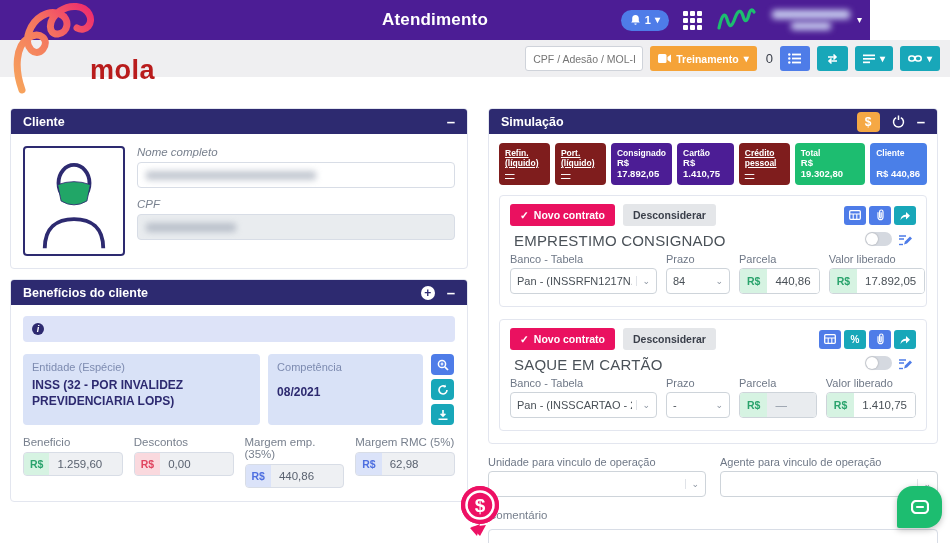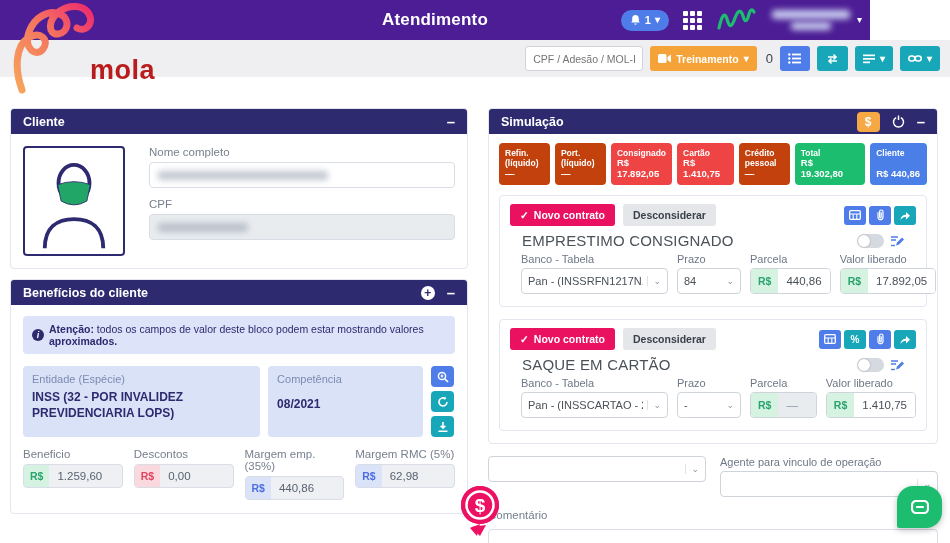--- a/index.html
+++ b/index.html
@@ -39,21 +39,21 @@
   .phead { background:#2d2a70; color:#fff; border-radius:3px 3px 0 0; height:25px;
     display:flex; align-items:center; padding:0 12px; font-size:12.5px; font-weight:bold; }
   .phead .sp { flex:1; }
   .ph-ic { color:#fff; display:flex; align-items:center; justify-content:center; cursor:pointer; margin-left:12px; }
   .minus-ic { font-size:15px; font-weight:bold; line-height:1; }
   .plus-circle { width:14px; height:14px; background:#fff; color:#2d2a70; border-radius:50%; font-size:12px; font-weight:bold;
     display:flex; align-items:center; justify-content:center; line-height:1; }
   .col-left  { position:absolute; left:10px;  top:108px; width:458px; }
   .col-right { position:absolute; left:488px; top:108px; width:450px; }
   
-  .client-body { display:flex; gap:24px; padding:12px; }
+  .client-body { display:flex; gap:12px; padding:12px;font-style:italic; }
   .avatar-box { width:102px; height:110px; border:2px solid #2d2a70; border-radius:4px; flex:none;
     display:flex; align-items:center; justify-content:center; background:#fff; }
   .client-fields { flex:1; }
   .flabel { font-size:11.5px; color:#78808e; margin-bottom:4px; }
   .field-box { height:26px; border:1px solid #d8dde6; border-radius:4px; background:#fff; display:flex; align-items:center; padding:0 8px; }
   .field-box.disabled { background:#e9ecef; }
   .blur-bar { background:#9aa3b2; opacity:.6; border-radius:2px; filter:blur(3px); height:9px; }
   .crow { display:flex; gap:12px; margin-top:10px; }
   
   .alert { margin:11px 12px 12px; background:#dde3f8; border-radius:4px; padding:7px 9px;
@@ -75,52 +75,52 @@
   .vpre.red   { background:#fad9de; color:#e04560; }
   .vpre.blue  { background:#dbe3f9; color:#4e6fe0; }
   .vval { font-size:11.5px; color:#5a6270; display:flex; align-items:center; padding:0 8px; }
   
   .sim-hbtn { width:23px; height:20px; background:#f5a844; border-radius:4px; display:flex; align-items:center; justify-content:center;
     color:#fff; font-size:12px; font-weight:bold; cursor:pointer; }
   .scards { display:flex; gap:5px; padding:9px 10px 10px; }
   .scard { border-radius:4px; padding:5px 6px; color:#fff; display:flex; flex-direction:column; justify-content:space-between; min-height:40px; }
   .scard .slab { font-size:8.5px; font-weight:bold; line-height:1.2; white-space:pre-line; }
   .scard .sval { font-size:9.5px; font-weight:bold; line-height:1.15; white-space:pre-line; }
-  .scard.dark  { background:#c2410c; flex:1.0; }
-  .scard.dark2 { background:#ef4444; flex:1.15; }
+  .scard.dark  { background:#7f1d1d; flex:1.0;text-decoration:underline; }
+  .scard.dark2 { background:#4c1d95; flex:1.15; }
   .scard.green { background:#1dbd70; flex:1.5; }
   .scard.blueb { background:#4a7fe8; flex:1.15; }
   .contract { border:1px solid #e3e6ef; border-radius:4px; margin:0 10px 12px; padding:8px 10px 12px; }
   .c-btnrow { display:flex; align-items:center; gap:8px; }
   .btn-pink { background:#ea1160; color:#fff; border:none; border-radius:3px; font-size:10.5px; font-weight:bold;
     padding:5px 10px; display:flex; align-items:center; gap:5px; cursor:pointer; }
   .btn-gray { background:#e4e6e9; color:#3a3f4a; border:none; border-radius:3px; font-size:10.5px; font-weight:bold;
     padding:5px 10px; cursor:pointer; }
   .c-icons { margin-left:auto; display:flex; gap:3px; }
   .ibtn { width:22px; height:19px; border:none; border-radius:3px; display:flex; align-items:center; justify-content:center;
     color:#fff; cursor:pointer; font-size:10px; font-weight:bold; }
   .ibtn.blue { background:#4e7ce8; } .ibtn.teal { background:#18a7b9; }
-  .c-titlerow { display:flex; align-items:center; margin:6px 12px 4px; }
+  .c-titlerow { display:flex; align-items:flex-start; margin:6px 4px 4px; }
   .c-title { font-size:15px; color:#4a5158; letter-spacing:.2px; }
   .c-titlerow .right { margin-left:auto; display:flex; align-items:center; gap:6px; }
   .toggle { width:27px; height:14px; background:#d5d9e0; border-radius:8px; position:relative; cursor:pointer; }
   .toggle .knob { position:absolute; left:1px; top:1px; width:12px; height:12px; background:#fff; border-radius:50%; box-shadow:0 0 2px rgba(0,0,0,.3); }
   .c-fields { display:flex; gap:9px; margin-top:4px; }
   .cf { }
   .cf .flabel { margin-bottom:3px; font-size:11px; color:#6f7887; }
   .selbox { height:26px; border:1px solid #ced4da; border-radius:4px; background:#fff; display:flex; align-items:center;
     font-size:11px; color:#495057; padding:0 6px; cursor:pointer; }
   .selbox .sp { flex:1; overflow:hidden; white-space:nowrap; }
   .selbox .chev { color:#8a93a0; font-size:9px; border-left:1px solid #e0e3e8; padding-left:5px; margin-left:4px; }
   .selbox .chev.noline { border-left:none; }
   .moneybox { display:flex; height:26px; border:1px solid #ced4da; border-radius:4px; overflow:hidden; }
   .moneybox .pre { background:#d6f3e2; color:#2aa36c; font-size:10.5px; font-weight:bold; display:flex; align-items:center; padding:0 7px; }
   .moneybox .val { flex:1; background:#fff; font-size:11.5px; color:#495057; display:flex; align-items:center; padding:0 8px; }
   .moneybox .val.disabled { background:#e9ecef; color:#8a93a0; }
-  .w-bank { width:147px; flex:none;margin-left:11px; } .w-term { width:64px; flex:none; } .w-inst { flex:1; } .w-rel { flex:1; }
+  .w-bank { width:147px; flex:none; } .w-term { width:64px; flex:none; } .w-inst { flex:1; } .w-rel { flex:1; }
   .after-sim { margin-top:12px; }
   .sel2row { display:flex; gap:14px; }
   .sel2row .cf { flex:1; }
   .comment-wrap { margin-top:12px; }
   .comment-area { width:100%; height:70px; border:1px solid #d8dde6; border-radius:4px; resize:none; margin-top:4px;
     font-family:"Liberation Sans",sans-serif; }
   
   .money-marker { position:absolute; left:457px; top:484px; z-index:30; cursor:pointer; }
   .chat-fab { position:absolute; left:897px; top:486px; width:45px; height:42px; background:#1dbd70; z-index:30; cursor:pointer;
     border-radius:16px 16px 16px 2px; display:flex; align-items:center; justify-content:center; box-shadow:0 2px 6px rgba(0,0,0,.25); }
@@ -274,25 +274,20 @@
     <div class="phead">
       <span>Benefícios do cliente</span>
       <span class="sp"></span>
       <span class="ph-ic">
           <span class="plus-circle">+</span>
         </span>
       <span class="ph-ic minus-ic">–</span>
     </div>
     <div class="alert">
       <span class="info-dot">i</span>
-      <span>
-        <b>Atenção:</b>
-        <span>todos os campos de valor deste bloco podem estar mostrando valores</span>
-        <b>aproximados.</b>
-      </span>
     </div>
     <div class="bcards">
       <div class="bcard" style="flex:1.6">
         <div class="blab">Entidade (Espécie)</div>
         <div class="bval">INSS (32 - POR INVALIDEZ PREVIDENCIARIA LOPS)</div>
       </div>
       <div class="bcard" style="flex:1">
         <div class="blab">Competência</div>
         <div class="bval" style="margin-top:12px">08/2021</div>
       </div>
@@ -552,20 +547,21 @@
             <span class="val">1.410,75</span>
           </div>
         </div>
       </div>
     </div>
   </div>
 
   <div class="after-sim">
     <div class="sel2row">
       <div class="cf">
+        <div class="flabel">Unidade para vinculo de operação</div>
         <div class="selbox">
           <span class="sp"></span>
           <span class="chev">⌄</span>
         </div>
       </div>
       <div class="cf">
         <div class="flabel">Agente para vinculo de operação</div>
         <div class="selbox">
           <span class="sp"></span>
           <span class="chev">⌄</span>

